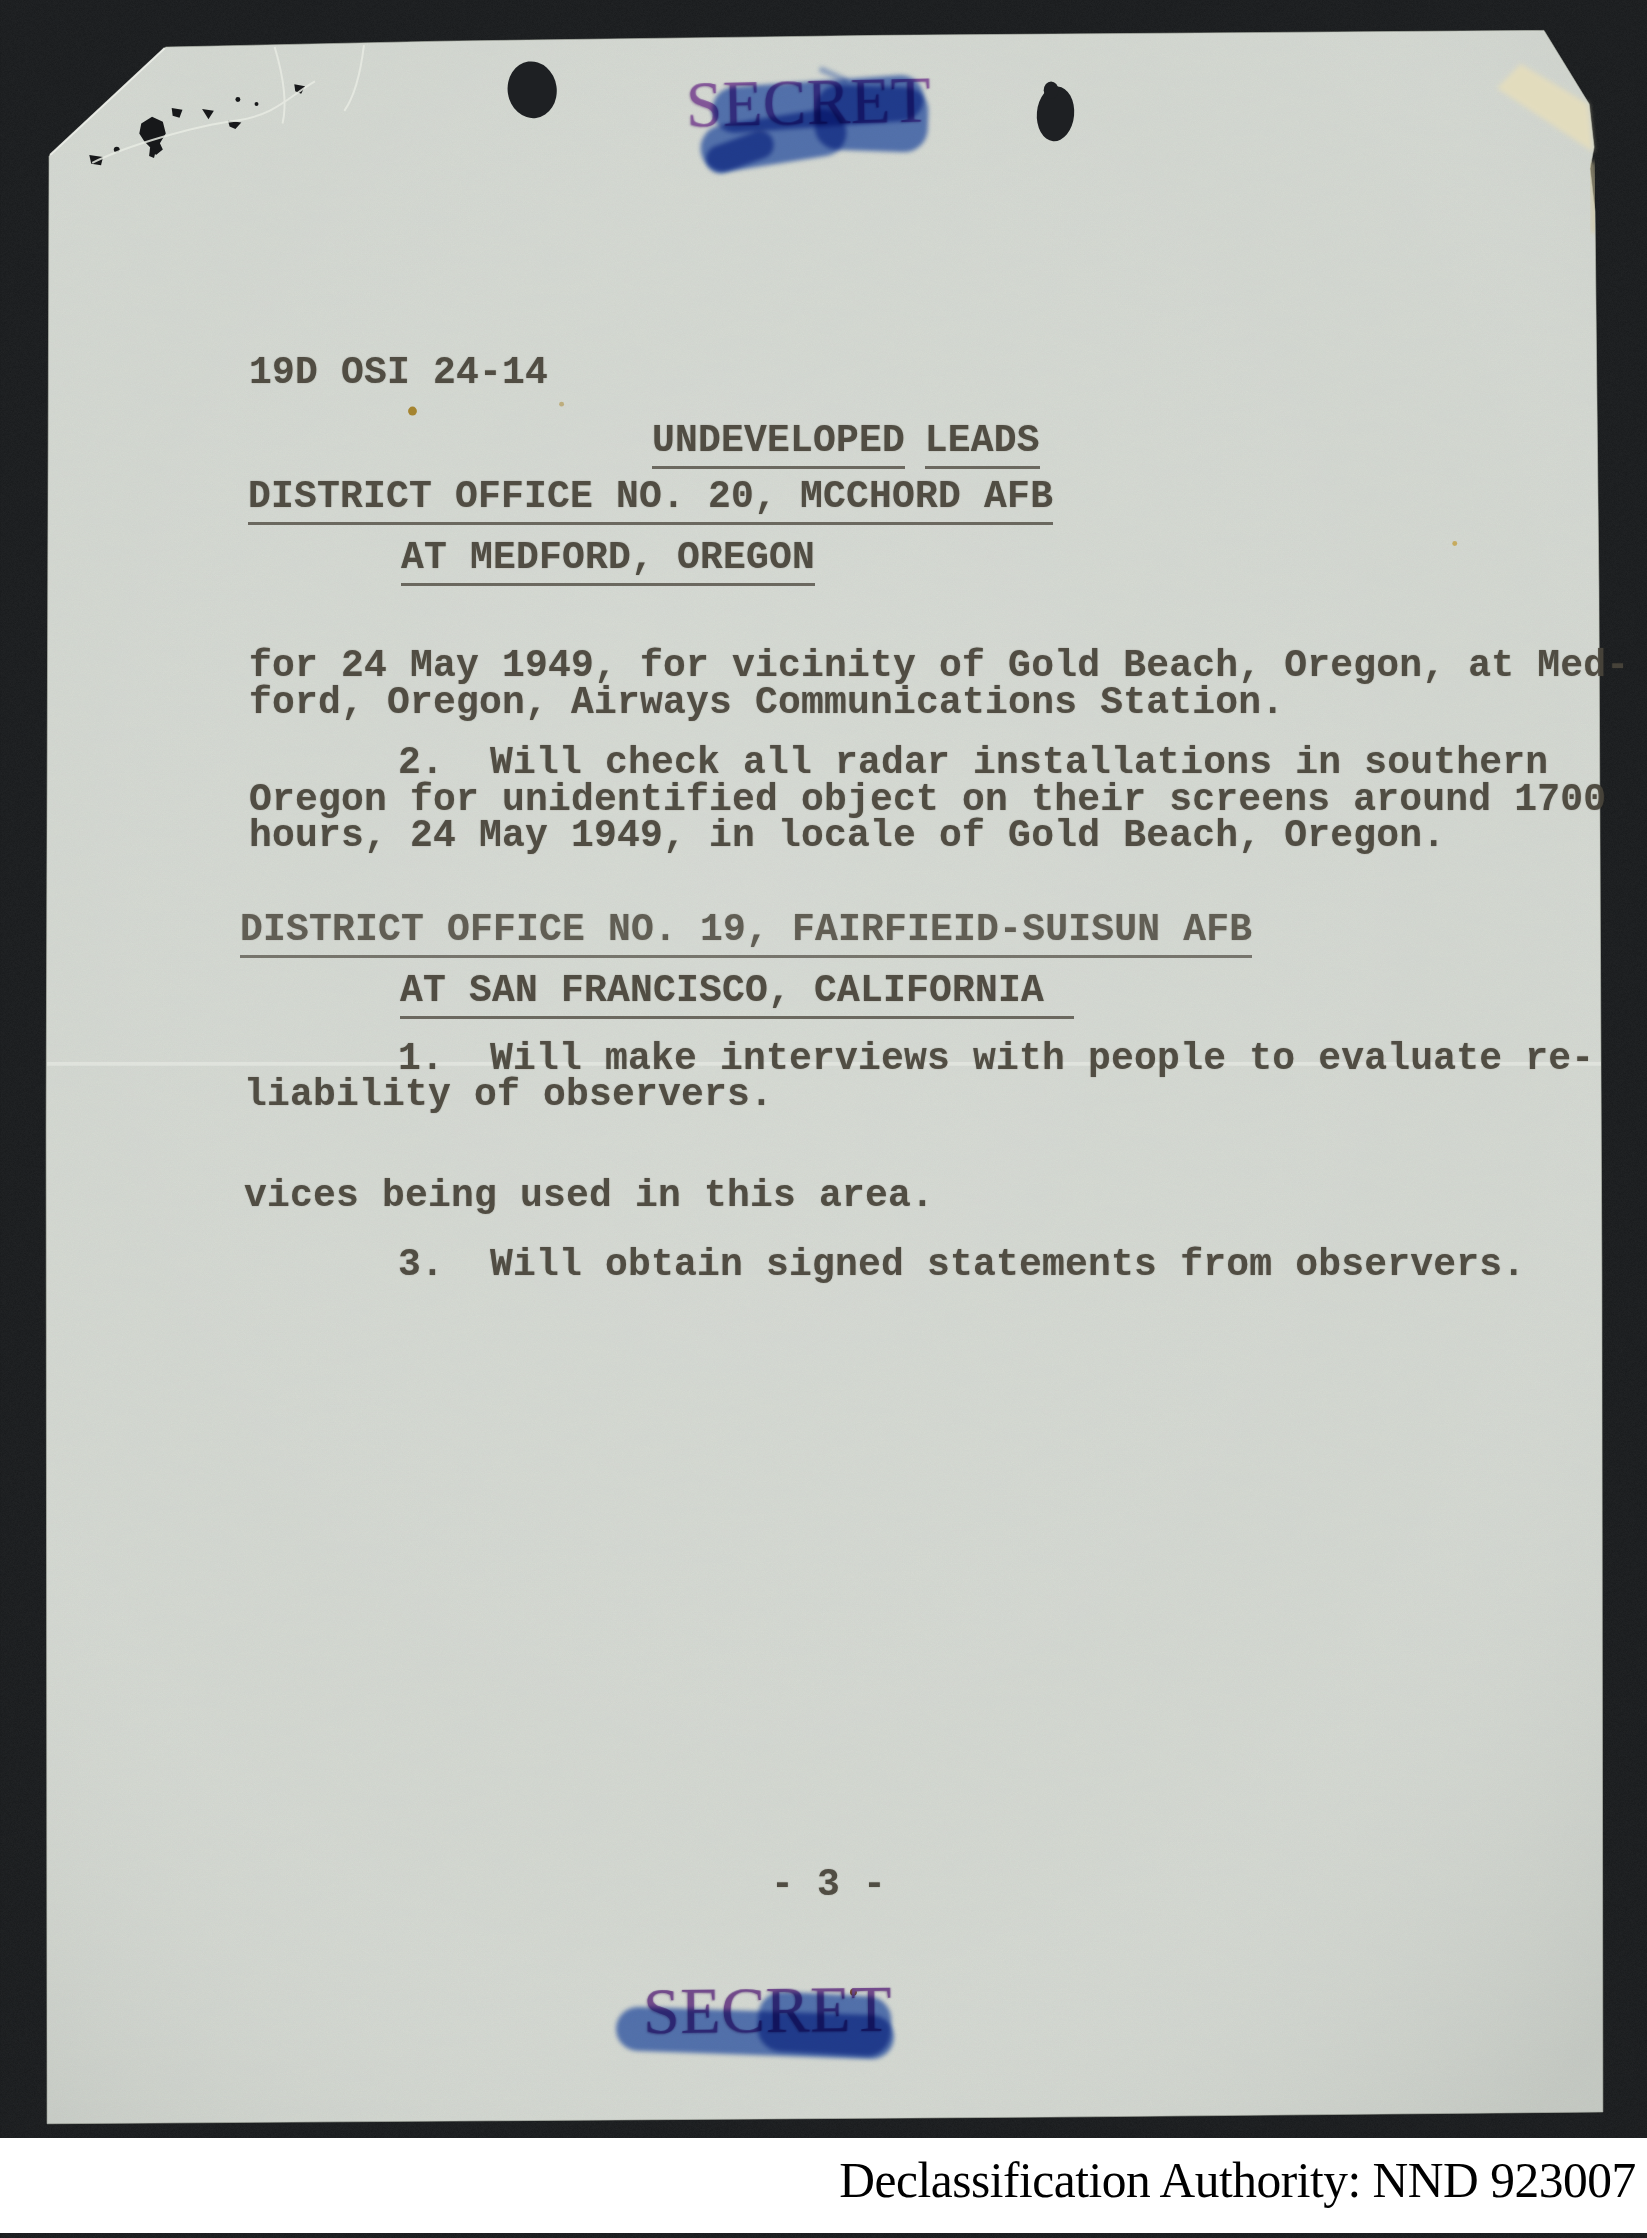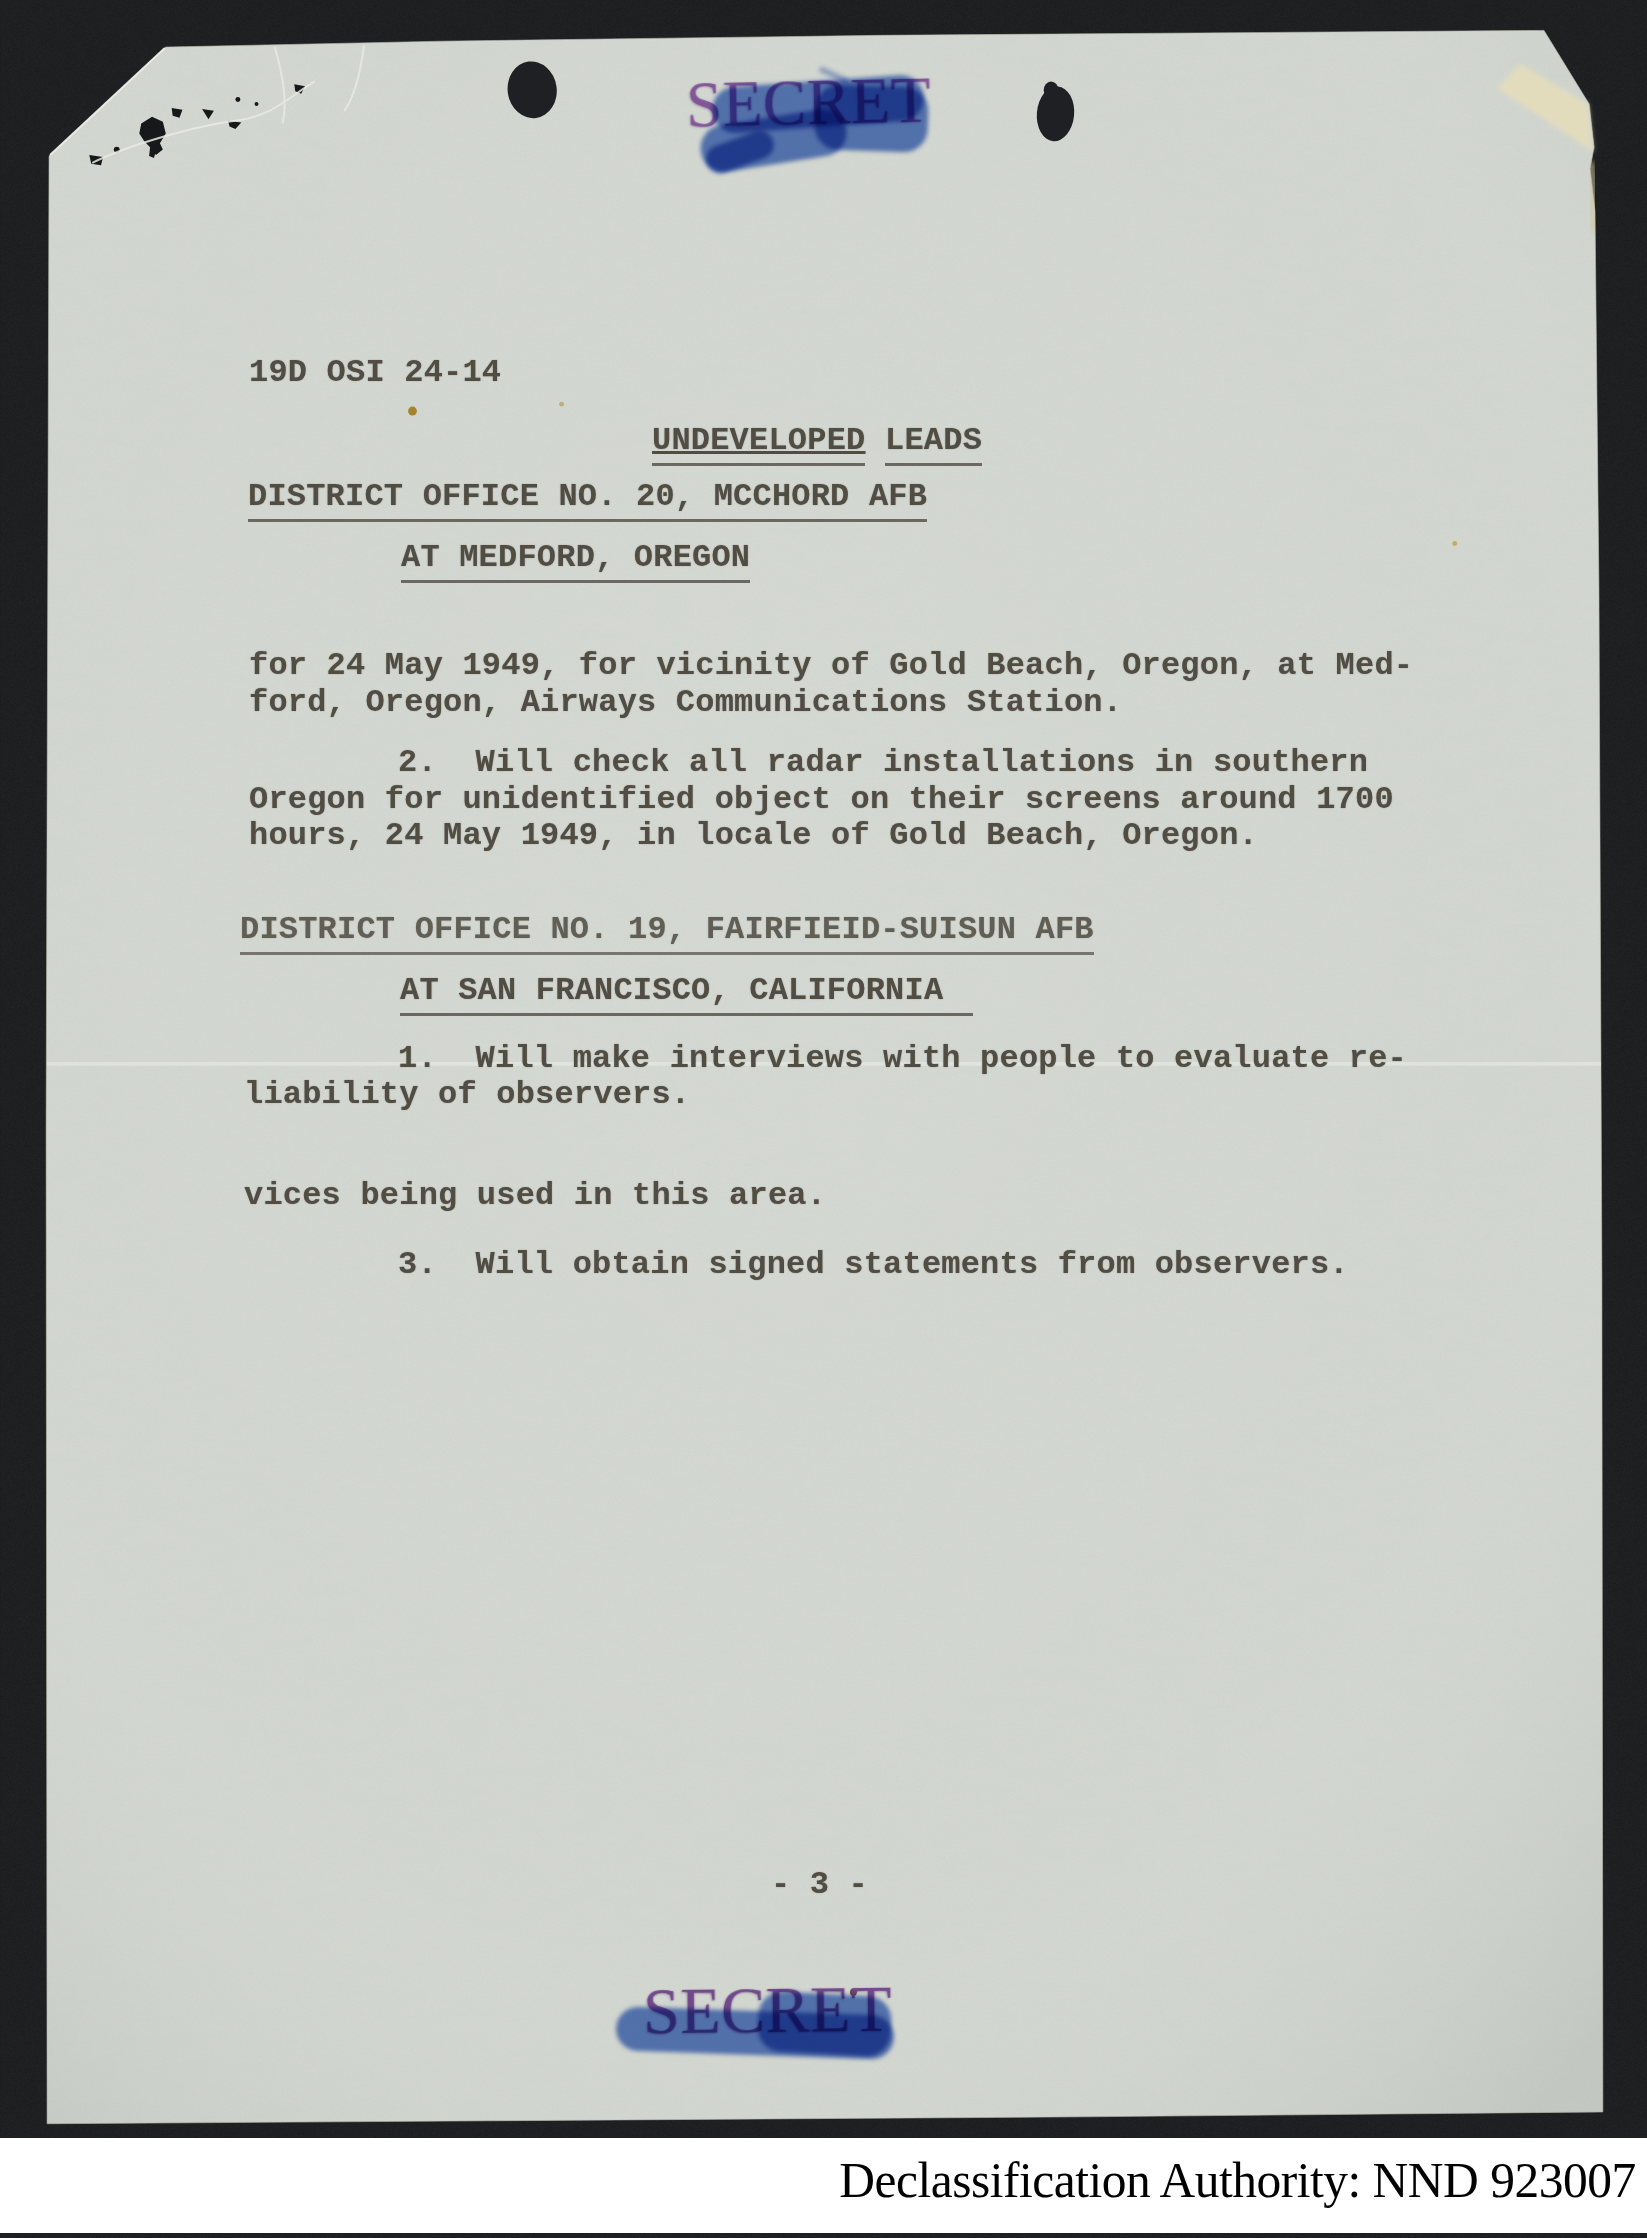--- a/index.html
+++ b/index.html
@@ -3,24 +3,24 @@
 <meta charset="utf-8">
 <style>
   html,body{margin:0;padding:0;background:#0e0f11;}
   #stage{position:relative;width:1648px;height:2239px;overflow:hidden;background:#17191b;}
   #stage svg{position:absolute;left:0;top:0;z-index:0;}
 
   
   .typed-layer{position:absolute;left:0;top:0;width:100%;height:100%;z-index:2;
     filter:blur(0.3px);opacity:0.94;}
   .typed{position:absolute;font-family:"Liberation Mono","DejaVu Sans Mono",monospace;
-    font-size:32px;line-height:32px;font-weight:700;color:#49453b;white-space:pre;
+    font-size:38px;line-height:32px;font-weight:700;color:#49453b;white-space:pre;
     letter-spacing:0.2px;text-shadow:0 0 1.5px rgba(70,66,56,0.45);}
   .u{padding-bottom:3.9px;border-bottom:3.4px solid rgba(72,68,58,0.8);}
-  .title-gap{margin-right:19.6px;text-decoration:underline;}
+  .title-gap{margin-right:19.6px;}
   .pad-underline{padding-right:30px;margin-top:35px;}
   .lighter{opacity:0.88;}
 
   
   .stamp{position:absolute;z-index:3;font-family:"Liberation Serif","DejaVu Serif",serif;
     font-weight:400;line-height:1;letter-spacing:0.5px;filter:blur(0.4px);}
   .stamp-top{left:686px;top:70px;font-size:65px;transform:rotate(-1.2deg);
     color:rgba(126,79,149,0.88);
     text-shadow:1px 0 1.5px rgba(126,79,149,0.35),-1px 1px 2px rgba(92,52,112,0.3);}
   .stamp-bottom{left:643px;top:1977px;font-size:66px;transform:rotate(-0.6deg);

